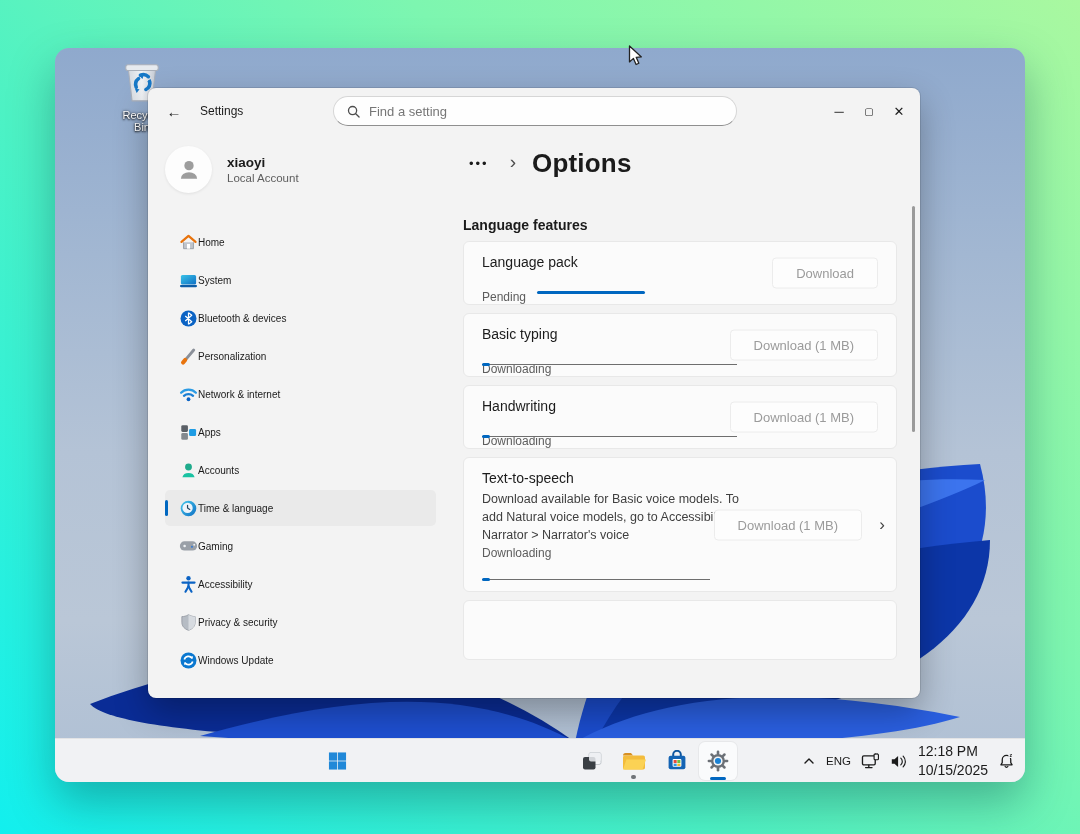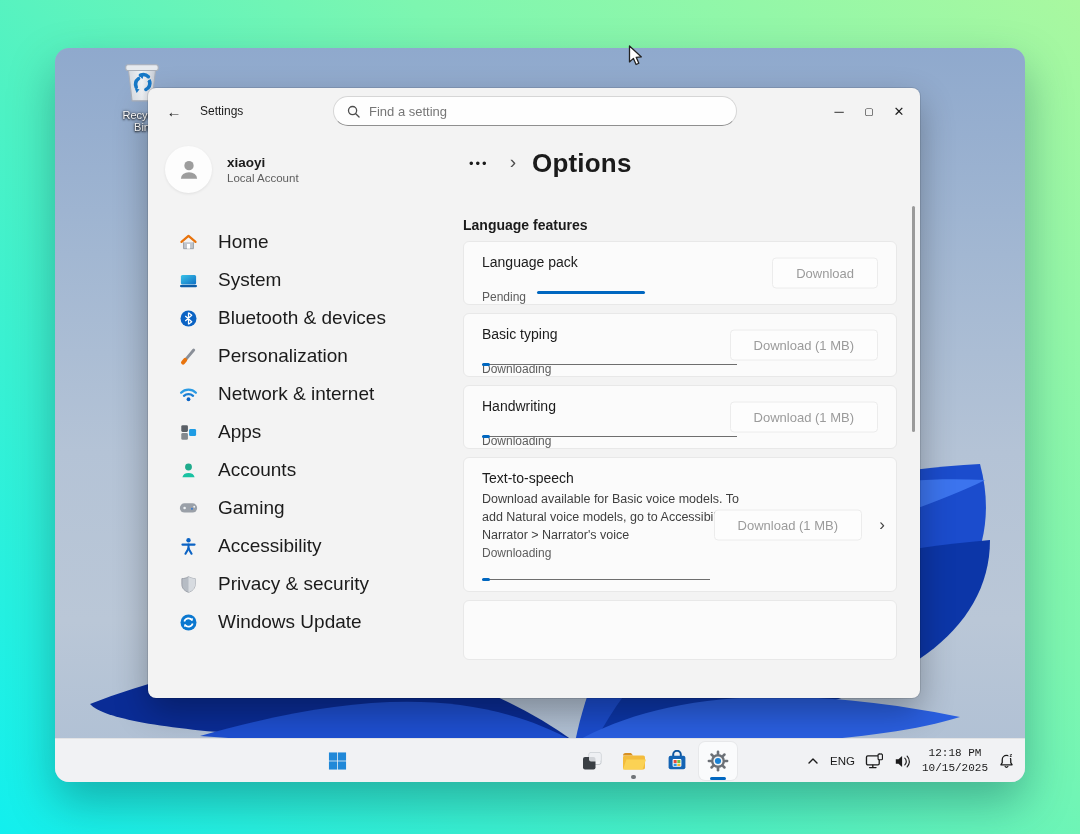--- a/index.html
+++ b/index.html
@@ -28,21 +28,21 @@
     border:1px solid #dcdcdc; border-radius:16px; justify-content:flex-start;
     padding-left:12px; gap:9px; font-size:13px; color:#444; box-shadow:0 1px 1px rgba(0,0,0,.04); }
   .tb-pill { position:absolute; left:644px; top:3px; width:38px; height:38px;
     background:#fafbfc; border-radius:6px; box-shadow:0 0 0 1px rgba(0,0,0,.04); }
   .tb-underline { position:absolute; left:655px; bottom:2px; width:16px; height:3px;
     border-radius:2px; background:#0067c0; }
   .tb-dot { position:absolute; left:576px; bottom:3px; width:5px; height:4px;
     border-radius:2px; background:#707478; }
   .tray { position:absolute; right:10px; top:0; height:44px; display:flex;
     align-items:center; gap:10px; font-size:11.5px; }
-  .tray .clock { text-align:center; font-size:11px; line-height:1.35;font-family:Liberation Mono, monospace; }
+  .tray .clock { text-align:left; font-size:14px; line-height:1.35; }
   
   .win { position:absolute; left:93px; top:40px; width:772px; height:610px;
     background:#f3f3f3; border-radius:8px; overflow:hidden;
     box-shadow:0 14px 34px rgba(0,0,0,.30), 0 0 0 1px rgba(0,0,0,.10); }
   .titlebar { position:relative; height:46px; }
   .back { position:absolute; left:12px; top:10px; width:28px; height:26px;
     display:flex; align-items:center; justify-content:center; font-size:15px; border-radius:4px; }
   .win-title { position:absolute; left:52px; top:16px; font-size:12px; }
   .find { position:absolute; left:185px; top:8px; width:404px; height:30px;
     background:#fefefe; border:1px solid #d6d6d6; border-bottom-color:#8f8f8f;
@@ -56,21 +56,21 @@
   .cap-max { font-size:10px; }
   
   .sidebar { position:absolute; left:0; top:46px; width:307px; height:564px; }
   .account { position:absolute; left:17px; top:12px; display:flex; align-items:center; gap:15px; }
   .avatar { width:47px; height:47px; border-radius:50%; background:#fdfdfd;
     display:flex; align-items:center; justify-content:center; box-shadow:0 1px 3px rgba(0,0,0,.08); }
   .acc-name { font-size:13.5px; font-weight:bold; }
   .acc-type { font-size:11.5px; color:#5d5d5d; margin-top:2px; }
   .nav { position:absolute; left:17px; top:90px; width:271px; }
   .nav-item { position:relative; height:36px; margin-bottom:2px; border-radius:5px;
-    display:flex; align-items:center; padding-left:14px; gap:20px; font-size:19px;text-align:right; }
+    display:flex; align-items:center; padding-left:14px; gap:0; font-size:10px;text-align:right; }
   .nav-item.sel { background:#eaeaea; }
   .nav-item.sel::before { content:""; position:absolute; left:0; top:10px; width:3px;
     height:16px; border-radius:2px; background:#0067c0; }
   .nav-ico { width:19px; height:19px; flex:0 0 19px; display:flex; align-items:center; justify-content:center; }
   
   .content { position:absolute; left:307px; top:46px; width:465px; height:564px;
     padding:0 23px 0 8px; }
   .crumbs { display:flex; align-items:center; margin-top:10px; height:38px; }
   .crumb-dots { font-size:13px; letter-spacing:2px; margin-left:6px; }
   .crumb-chev { font-size:19px; color:#4c4c4c; margin-left:21px; margin-top:-3px; }
@@ -240,20 +240,36 @@
         <div class="nav-item">
           <span class="nav-ico">
             <svg width="19" height="19" viewBox="0 0 20 20">
               <circle cx="10" cy="6.3" r="3.6" fill="#1fab8c"></circle>
               <path d="M3.6 17 a6.5 5.4 0 0 1 12.8 0 z" fill="#19c2a2"></path>
             </svg>
             </span>
           <span>Accounts</span>
         </div>
 
+        <div class="nav-item sel">
+          <span class="nav-ico">
+            <svg width="19" height="19" viewBox="0 0 20 20">
+              <defs>
+                  <linearGradient id="clkg" x1="0" y1="0" x2="1" y2="1">
+                <stop offset="0" stop-color="#45c8ec"></stop>
+                    <stop offset="1" stop-color="#0f6fc4"></stop>
+                  </linearGradient>
+                </defs>
+              <circle cx="10" cy="10" r="8.2" fill="url(#clkg)"></circle>
+              <circle cx="9" cy="9.4" r="5.4" fill="#eef4fa"></circle>
+              <path d="M9 6.6 v2.9 l2.3 1.5" fill="none" stroke="#27455f" stroke-width="1.3" stroke-linecap="round"></path>
+            </svg>
+            </span>
+          <span>Time &amp; language</span>
+        </div>
 
         <div class="nav-item">
           <span class="nav-ico">
             <svg width="21" height="14" viewBox="0 0 22 14">
               <rect x="1" y="1.6" width="20" height="10.6" rx="5.3" fill="#9aa0a8"></rect>
               <circle cx="6.5" cy="7" r="1.5" fill="#eef1f4"></circle>
               <circle cx="15" cy="8" r="1.2" fill="#3a7bd0"></circle>
               <circle cx="17.6" cy="5.6" r="1.1" fill="#eef1f4"></circle>
             </svg>
             </span>

